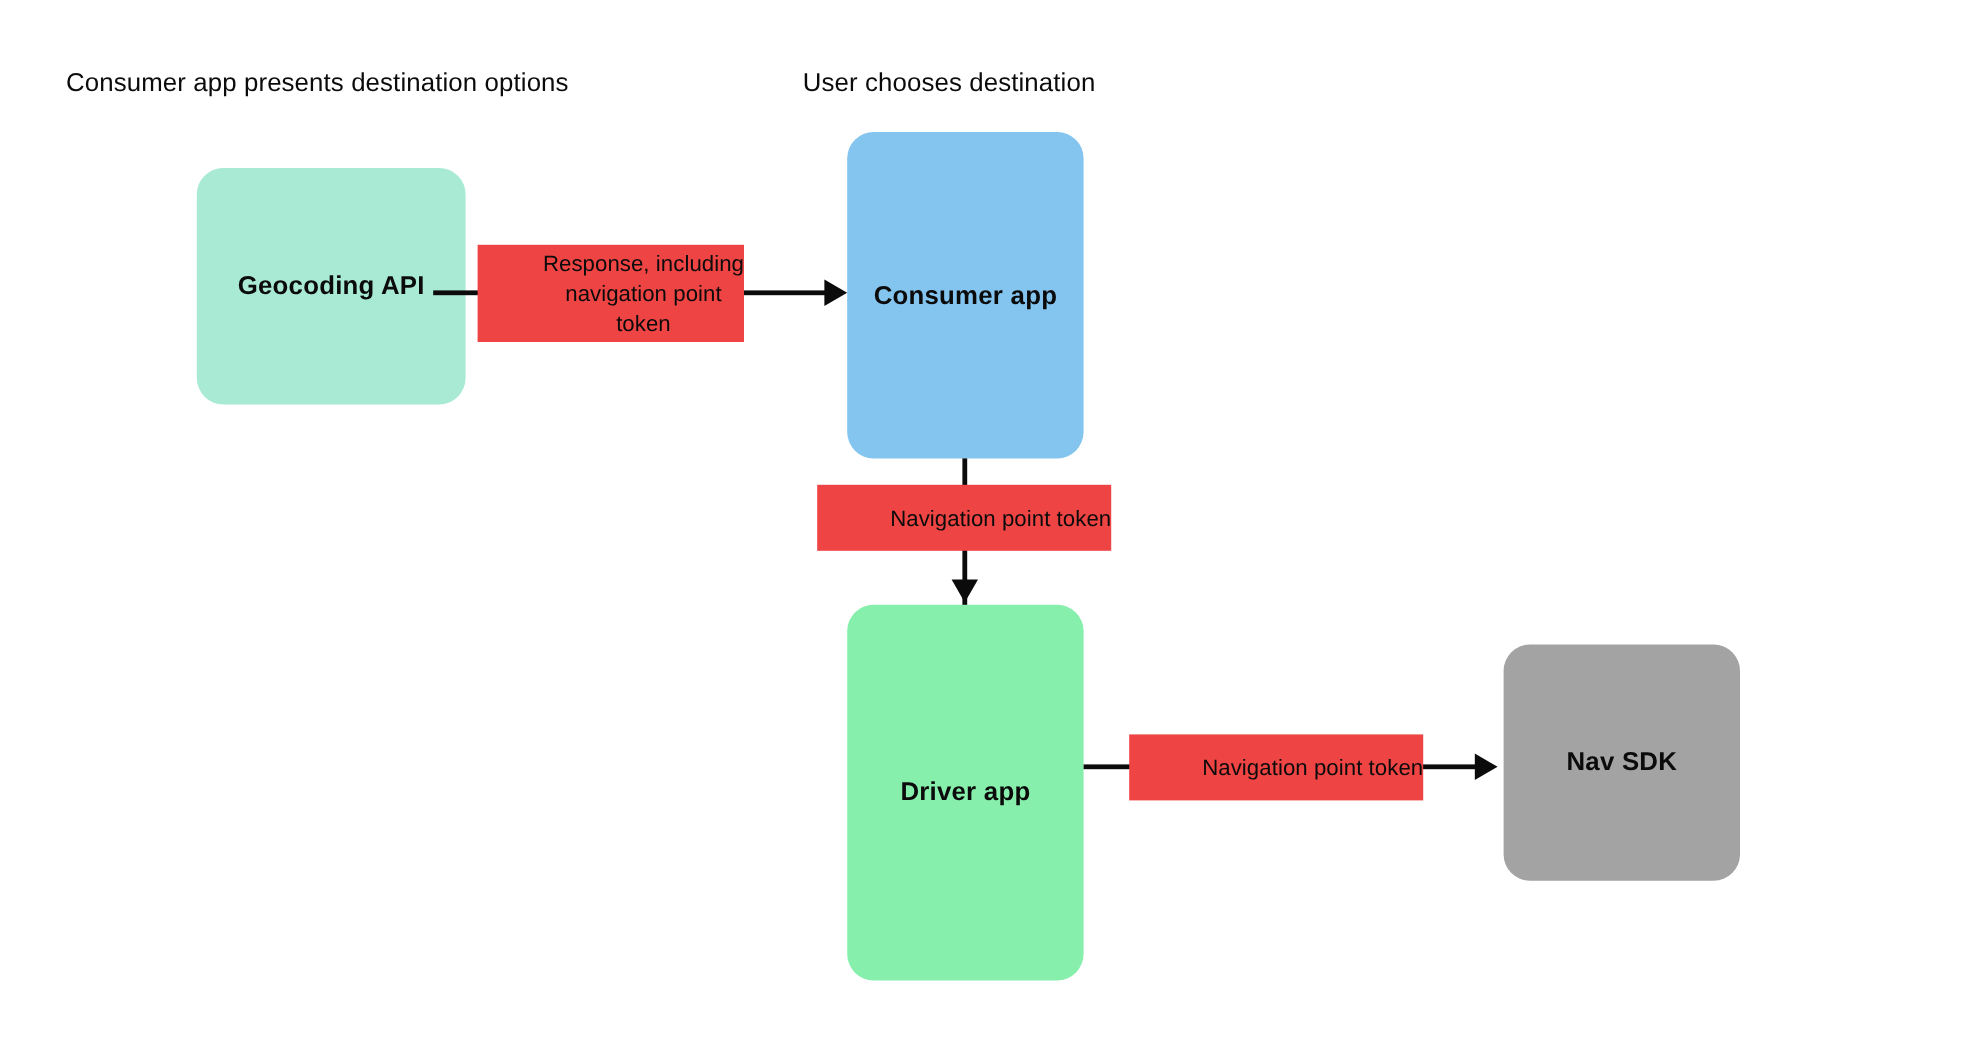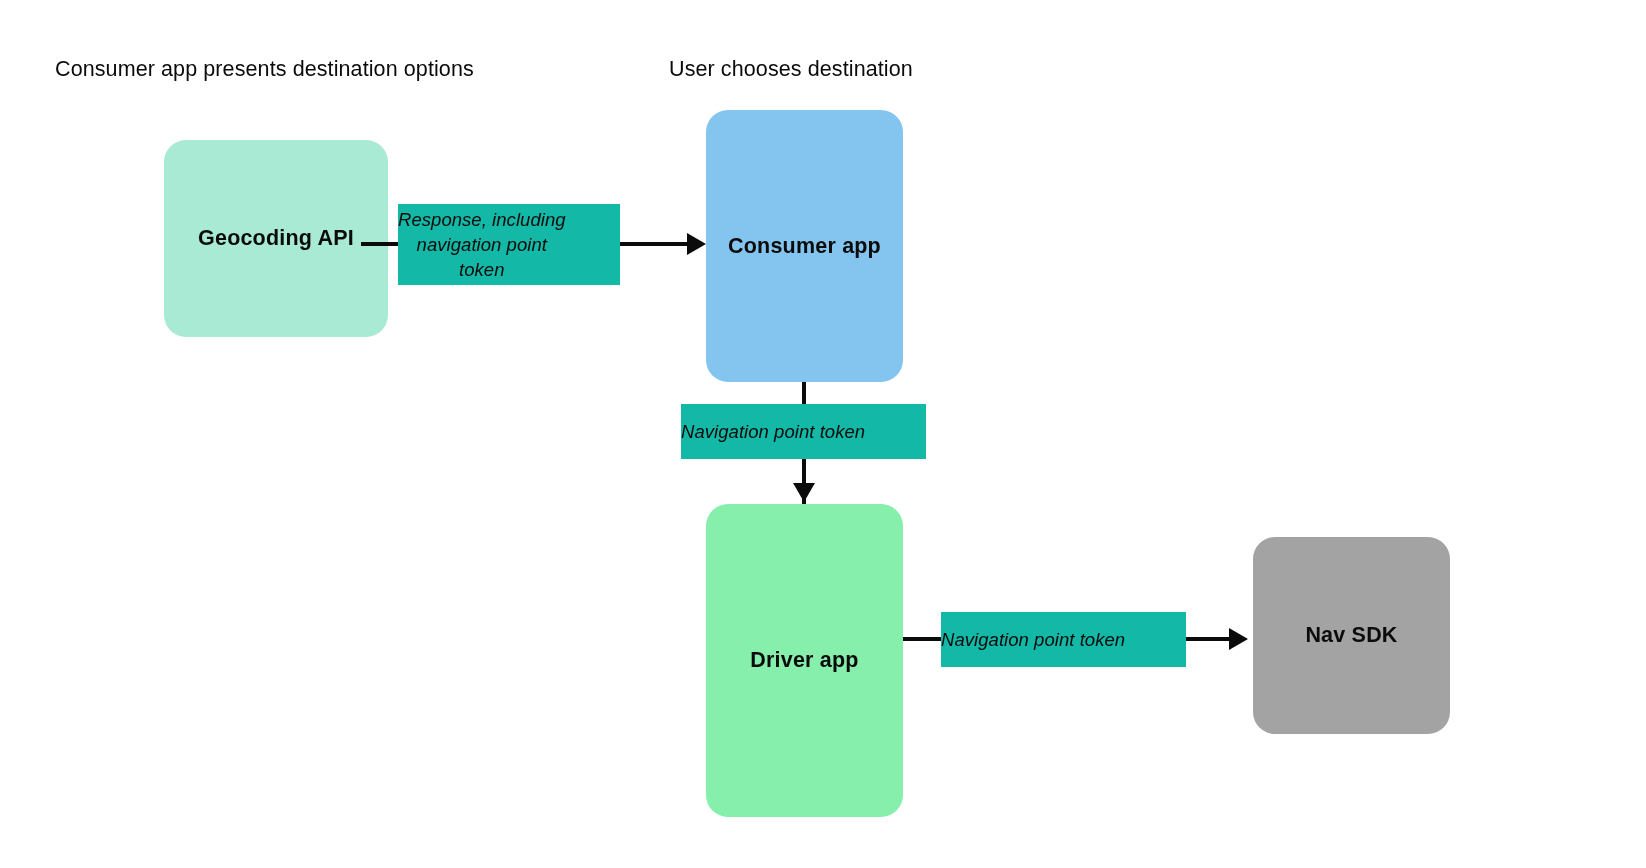--- a/index.html
+++ b/index.html
@@ -99,27 +99,26 @@
     width: 0; height: 0;
     border-left: 11px solid transparent;
     border-right: 11px solid transparent;
     border-top: 19px solid #0b0b0b;
     z-index: 1;
   }
 
   
   .edge-label {
     position: absolute;
-    background: #14b8a6;
+    background: #ef4444;
     display: flex;
     align-items: center;
-    justify-content: flex-start;
+    justify-content: flex-end;
     z-index: 2;
     box-sizing: border-box;
-    font-style: italic;
   }
   .edge-label-text {
     font-size: 18.5px;
     line-height: 25px;
     color: #0b0b0b;
     text-align: center;
     white-space: pre-line;
     letter-spacing: 0.05px;
   }
 

